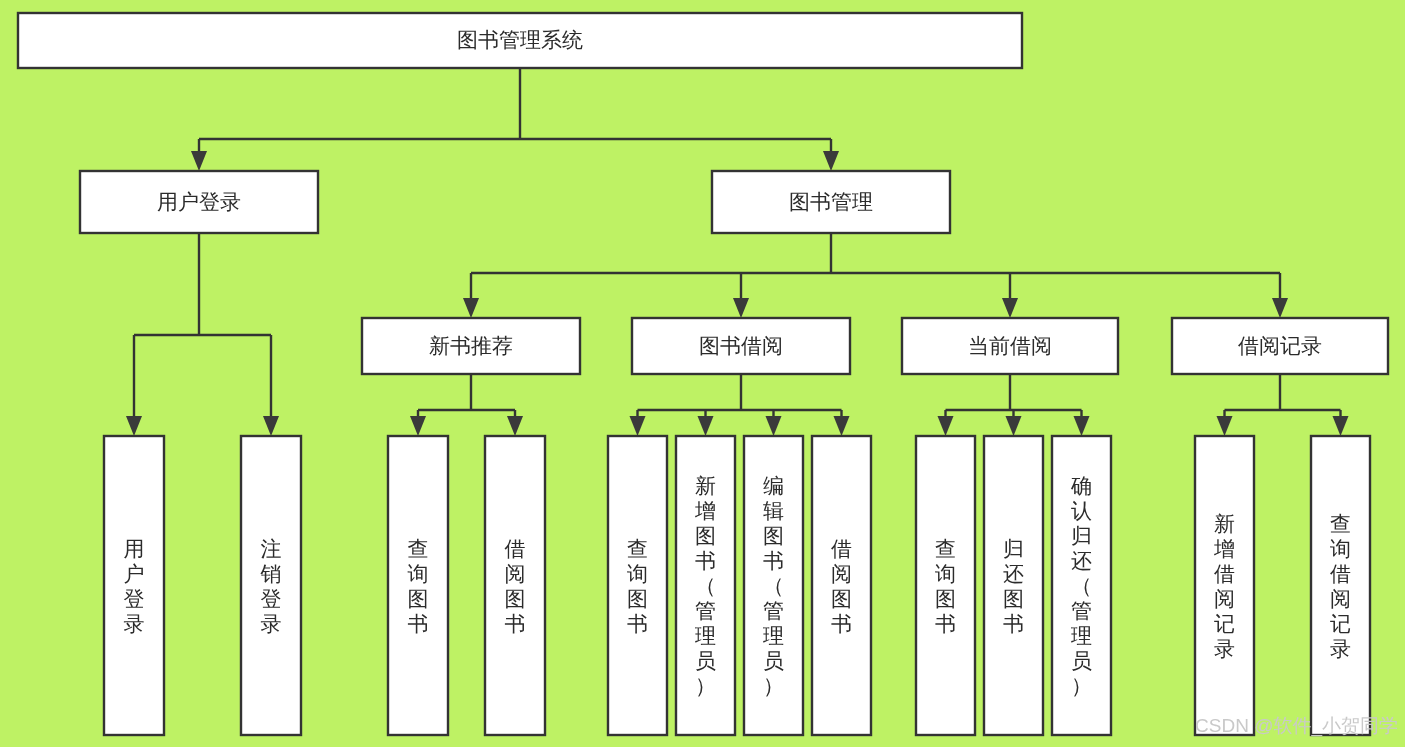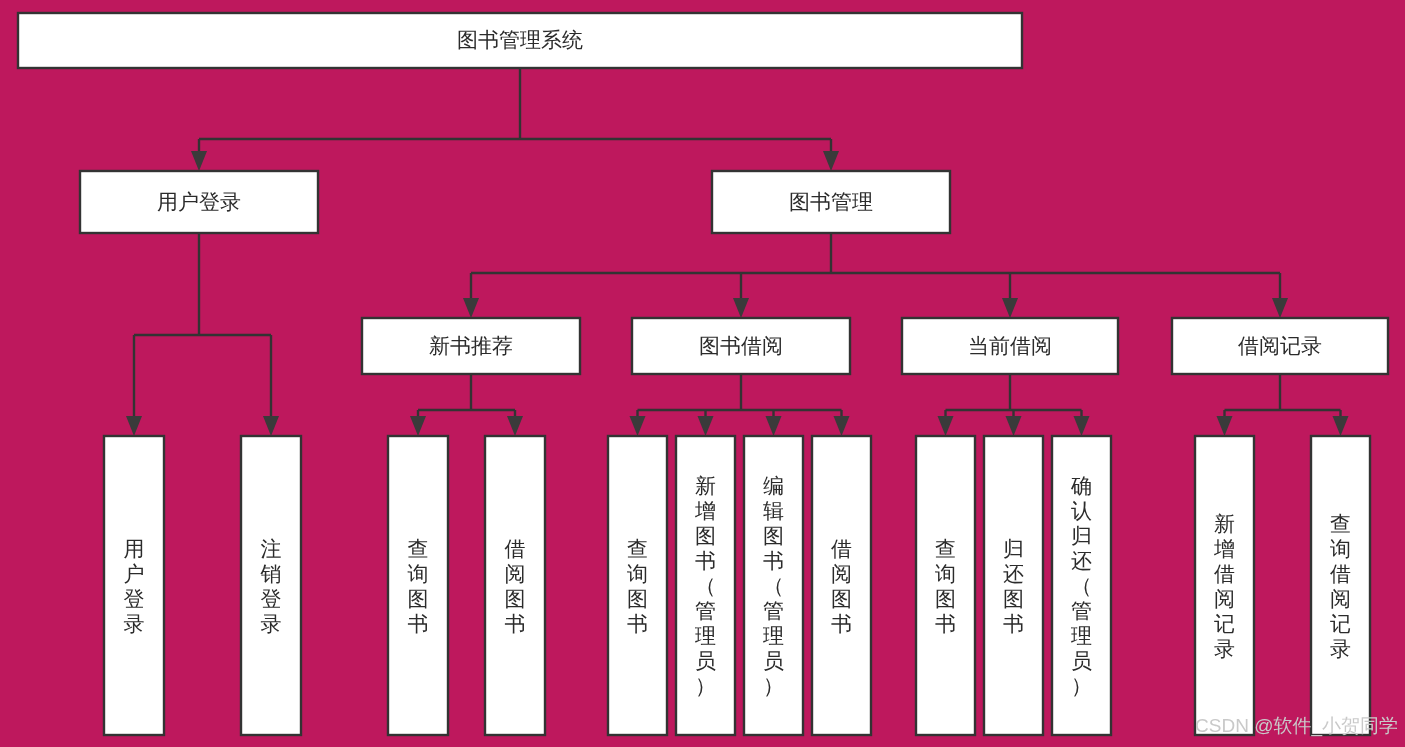--- a/index.html
+++ b/index.html
@@ -8,21 +8,21 @@
     padding: 0;
     background: #ffffff;
   }
   body {
     font-family: "Liberation Sans", "DejaVu Sans", sans-serif;
   }
   #diagram-root {
     position: relative;
     width: 1405px;
     height: 747px;
-    background: #be185d;
+    background: #bef264;
     overflow: hidden;
   }
   svg.flow {
     position: absolute;
     left: 0;
     top: 0;
     width: 1405px;
     height: 747px;
     display: block;
   }

